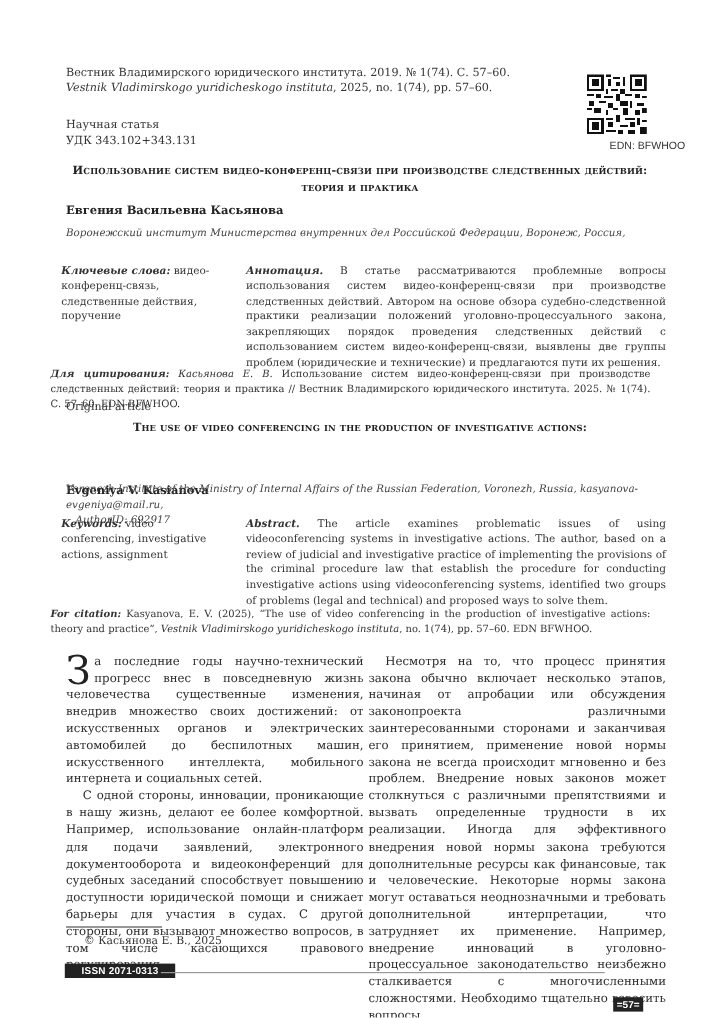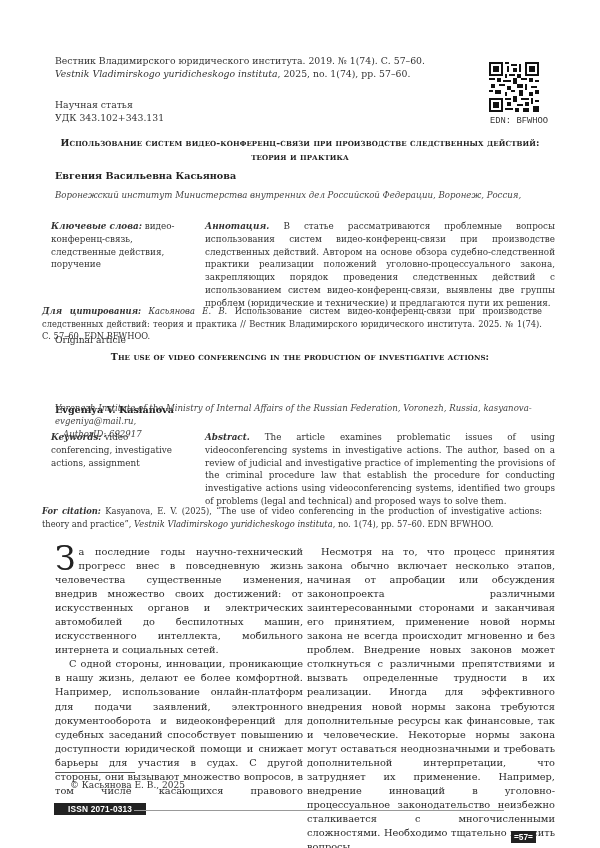--- a/index.html
+++ b/index.html
@@ -3,21 +3,21 @@
 <meta charset="utf-8">
 <style>
   html, body { margin:0; padding:0; background:#ffffff; }
   body { width:600px; height:848px; position:relative; overflow:hidden;
          font-family:"DejaVu Serif","Liberation Serif",serif; color:#2a2a2a; }
   .abs { position:absolute; }
   .hdr { left:55px; top:54px; font-size:9.3px; line-height:13px; color:#333; }
   .hdr .it { font-style:italic; }
   .meta { left:55px; top:98px; font-size:9.3px; line-height:13px; color:#333; }
   .qr { left:489px; top:62px; width:50px; height:50px; }
-  .edn { left:490px; top:116px; font-size:8.8px; color:#333; font-family:Liberation Mono, monospace; }
+  .edn { left:508px; top:116px; font-size:8.8px; color:#333; font-family:Liberation Sans, sans-serif; }
   .title { left:40px; width:520px; text-align:center; font-weight:bold; font-variant:small-caps;
            font-size:9.4px; line-height:14px; letter-spacing:0.1px; color:#222; }
   .author { left:55px; font-weight:bold; font-size:9.6px; color:#222; }
   .affil { left:55px; width:500px; font-style:italic; font-size:8.6px; line-height:13px; color:#444; }
   .affil .l2 { padding-left:8px; display:block; }
   .kw { left:51px; width:140px; font-size:8.8px; line-height:12.8px; color:#333; }
   .abs-txt { left:205px; width:350px; font-size:8.8px; line-height:12.8px; color:#333; text-align:justify; }
   .lbl { font-weight:bold; font-style:italic; }
   .cite { left:42px; width:500px; font-size:8.3px; line-height:12.5px; color:#333; text-align:justify; }
   .cite .it { font-style:italic; }

